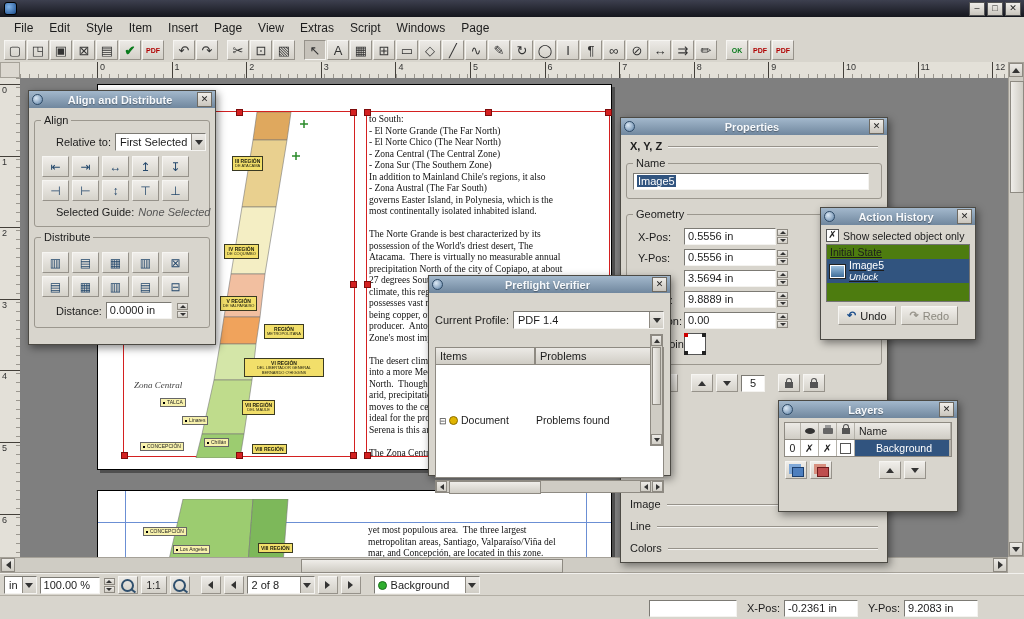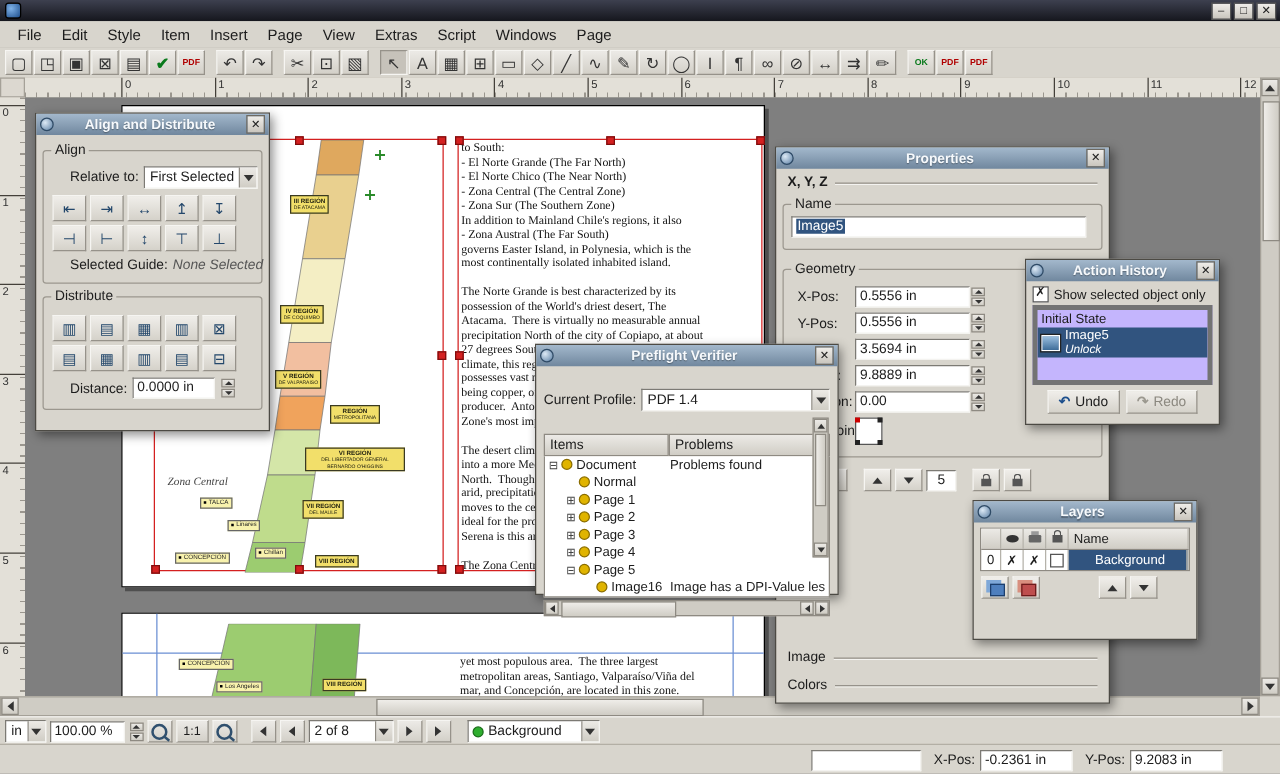--- a/index.html
+++ b/index.html
@@ -124,32 +124,32 @@
   .bp i.b3{bottom:-1px;left:-1px;}  .bp i.b4{bottom:-1px;right:-1px;}
   .mini{width:22px;height:18px;display:flex;align-items:center;justify-content:center;font-size:11px;color:#23476b;
         background:linear-gradient(#f0eeea,#d5d2ca);border:1px solid;border-color:#f6f5f2 #96928a #96928a #f6f5f2;box-sizing:border-box;}
   .icon-lock{width:8px;height:6px;background:#555;position:relative;margin-top:3px;display:inline-block;}
   .icon-lock::before{content:'';position:absolute;top:-4px;left:1px;width:4px;height:4px;border:1px solid #555;border-bottom:none;border-radius:3px 3px 0 0;}
   
   .pf-head{display:flex;margin:0 6px;}
   .pf-head span{background:linear-gradient(#eceae6,#d0cdc5);border:1px solid #8e8a82;font-size:11px;padding:2px 4px;box-sizing:border-box;}
   .pf-h1{width:100px;}  .pf-h2{flex:1;}
   .pf-tree{margin:0 6px;background:#fff;border:1px solid #8e8a82;border-top:none;height:112px;overflow:hidden;position:relative;}
-  .pf-row{position:relative;height:14px;line-height:14px;font-size:10.5px;padding-left:3px;white-space:nowrap;}
+  .pf-row{position:relative;height:14px;line-height:14px;font-size:10.5px;padding-left:3px;white-space:nowrap;margin-top:48px;}
   .pf-row:nth-child(n+2){padding-left:17px;}
   .pf-row:nth-child(8){padding-left:31px;}
   .pf-exp{display:inline-block;width:10px;font-size:9px;color:#444;}
   .pf-dot{display:inline-block;width:7px;height:7px;border-radius:50%;background:#e0b400;border:1px solid #8a6d00;margin-right:3px;vertical-align:-1px;}
   .pf-prob{position:absolute;left:100px;top:0;}
   .pf-vscroll{position:absolute;right:7px;top:58px;width:13px;height:112px;background:#cfccc4;border:1px solid #8e8a82;box-sizing:border-box;}
   .pf-hscroll{margin:2px 6px;height:13px;background:#cfccc4;border:1px solid #8e8a82;position:relative;display:flex;box-sizing:border-box;}
   .pf-hthumb{position:absolute;left:13px;top:0;width:90px;height:11px;background:linear-gradient(#efede9,#cfccc4);border:1px solid #8e8a82;}
   
   .cb{width:11px;height:11px;background:#fff;border:1px solid #555;font-size:10px;line-height:10px;text-align:center;display:inline-block;}
-  .ah-list{margin:2px 5px;background:#c4b5fd;border:4px solid #737373;height:56px;overflow:hidden;}
+  .ah-list{margin:2px 5px;background:#4d7c0f;border:1px solid #737373;height:56px;overflow:hidden;text-decoration:underline;}
   .ah-row{padding:1px 3px;font-size:10.5px;display:flex;align-items:center;gap:4px;}
   .ah-row.sel{background:#31547f;color:#fff;}
   .ah-ico{width:13px;height:11px;background:linear-gradient(#9cc0e0,#3e6d99);border:1px solid #fff;outline:1px solid #222;display:inline-block;flex:0 0 13px;}
   .ah-two{display:flex;flex-direction:column;line-height:11px;}
   .ah-det{font-style:italic;font-size:9.5px;}
   .ah-btns{display:flex;gap:5px;justify-content:center;margin-top:4px;}
   .btn{display:inline-flex;align-items:center;gap:4px;padding:1px 8px;height:19px;font-size:11px;
        background:linear-gradient(#f0eeea,#d5d2ca);border:1px solid;border-color:#f6f5f2 #96928a #96928a #f6f5f2;box-sizing:border-box;}
   .btn .uic{font-style:normal;color:#1d4f8c;font-weight:bold;}
   .btn.dis{color:#8b887f;}
@@ -524,20 +524,23 @@
           <i class="icon-lock"></i>
         </span>
       <span class="mini">
           <i class="icon-lock"></i>
         </span>
     </div>
     <div style="flex:1;"></div>
     <div class="secbar">
         <span>Image</span>
       </div>
+    <div class="secbar">
+        <span>Line</span>
+      </div>
     <div class="secbar" style="margin-bottom:8px;">
         <span>Colors</span>
       </div>
   </div>
 
   <div class="palette" style="left:428px;top:275px;width:243px;height:201px;z-index:30;">
     <div class="ptitle">
       <i class="pticon"></i>
       <span class="ptext">Preflight Verifier</span>
       <span class="pclose">✕</span>

